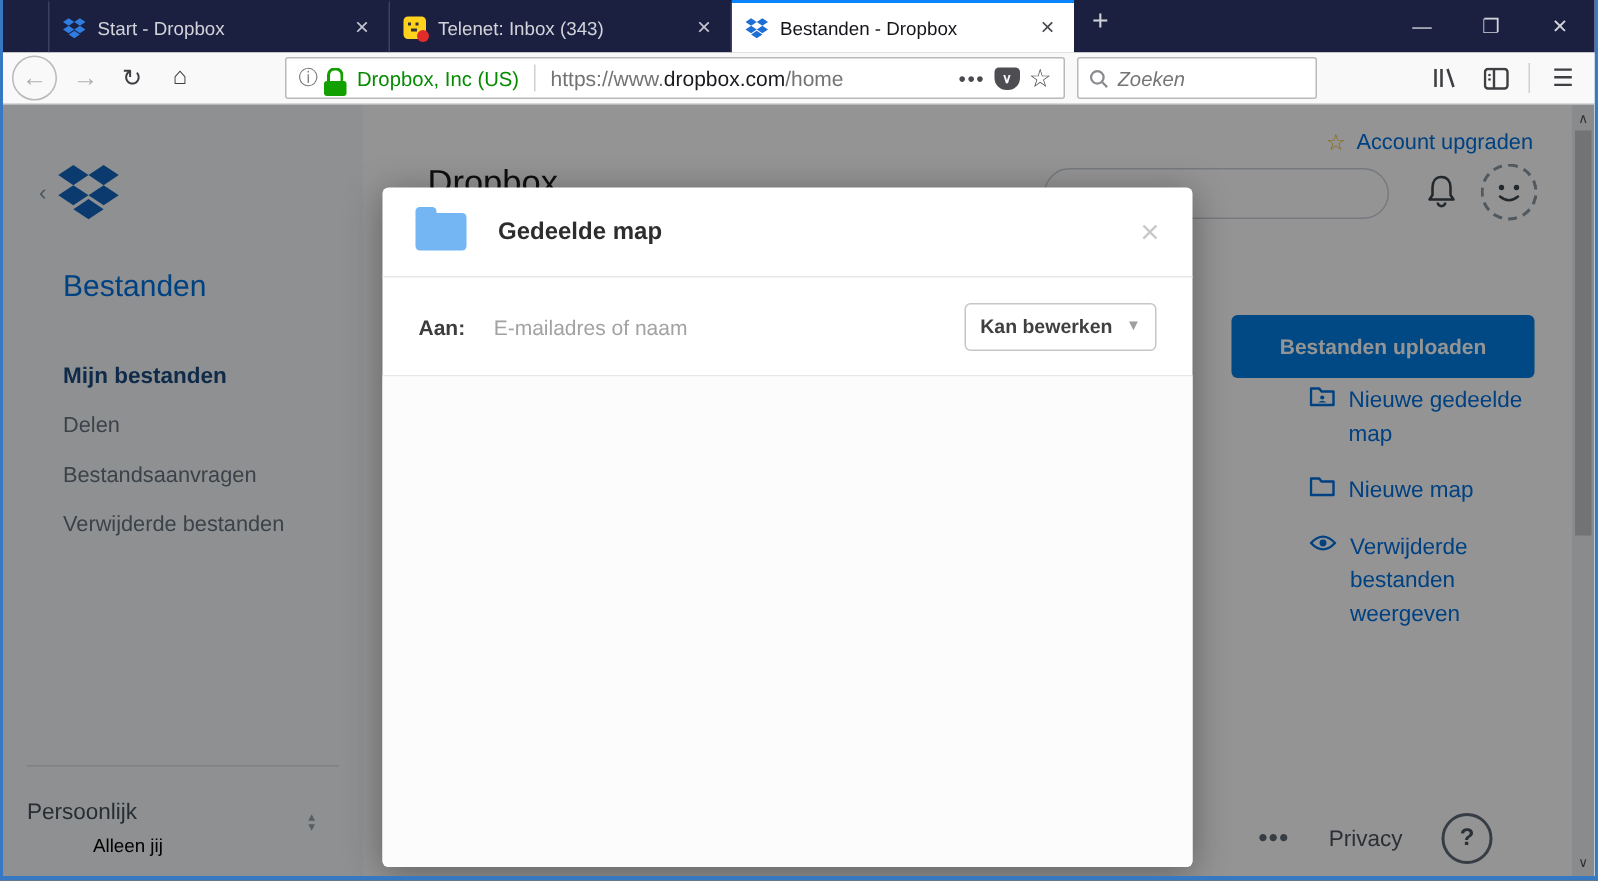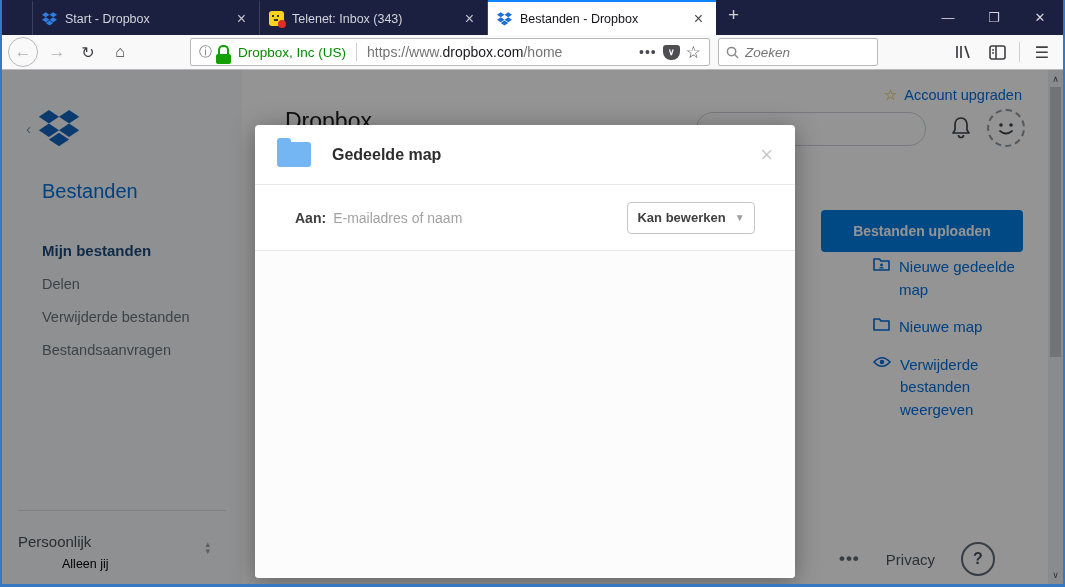--- a/index.html
+++ b/index.html
@@ -86,23 +86,23 @@
 
   .dim-overlay { position:absolute; inset:0; background:rgba(0,0,0,0.42); z-index:5; }
 
   
   .modal { position:absolute; left:253px; top:55px; width:540px; height:453px; background:#fff; border-radius:4px; box-shadow:0 4px 24px rgba(0,0,0,0.35); z-index:10; display:flex; flex-direction:column; }
   .modal-header { height:60px; display:flex; align-items:center; padding:16px 22px; border-bottom:1px solid #e8e8e8; flex-shrink:0; }
   .folder-glyph { width:34px; height:25px; background:#73b6f3; border-radius:3px; position:relative; }
   .folder-glyph::before { content:""; position:absolute; top:-4px; left:0; width:14px; height:6px; background:#73b6f3; border-radius:3px 3px 0 0; }
   .modal-title { margin-left:21px; font-size:16px; font-weight:bold; color:#2d2d2d; }
   .modal-close { margin-left:auto; color:#c9c9c9; font-size:22px; line-height:1; }
-  .modal-to-row { height:66px; display:flex; align-items:center; padding:0 40px; border-bottom:1px solid #e8e8e8; flex-shrink:0; }
+  .modal-to-row { height:66px; display:flex; align-items:center; padding:0 24px; border-bottom:1px solid #e8e8e8; flex-shrink:0; }
   .to-label { font-size:14px; font-weight:bold; color:#3d3d3d; }
-  .to-placeholder { margin-left:7px; font-size:14px; color:#a2a2a2; }
+  .to-placeholder { margin-left:19px; font-size:14px; color:#a2a2a2; }
   .perm-btn { margin-left:auto; width:128px; height:32px; background:#fff; border:1px solid #c6c6c6; border-radius:4px; display:flex; align-items:center; justify-content:center; gap:9px; font-family:"Liberation Sans",sans-serif; }
   .perm-label { font-size:13px; font-weight:bold; color:#3f3f3f; }
   .perm-caret { color:#9f9f9f; font-size:10px; }
   .modal-body { flex:1; background:#fcfcfc; border-radius:0 0 4px 4px; }
 </style>
 </head>
 <body>
 
 <div class="window">
 
@@ -206,22 +206,22 @@
               <polygon points="6,8 12,12 6,16 0,12"></polygon>
               <polygon points="18,8 24,12 18,16 12,12"></polygon>
               <polygon points="12,13.5 18,17.5 12,21.5 6,17.5"></polygon>
             </g>
           </svg>
       </div>
       <div class="sb-title">Bestanden</div>
       <div class="sb-nav">
         <div class="sb-item selected">Mijn bestanden</div>
         <div class="sb-item">Delen</div>
+        <div class="sb-item">Bestandsaanvragen</div>
         <div class="sb-item">Verwijderde bestanden</div>
-        <div class="sb-item">Bestandsaanvragen</div>
       </div>
       <div class="sb-account">
         <div class="acct-name">Persoonlijk</div>
         <div class="acct-sub">Alleen jij</div>
         <div class="acct-chevrons">
           <span>▴</span>
           <span>▾</span>
         </div>
       </div>
     </div>

